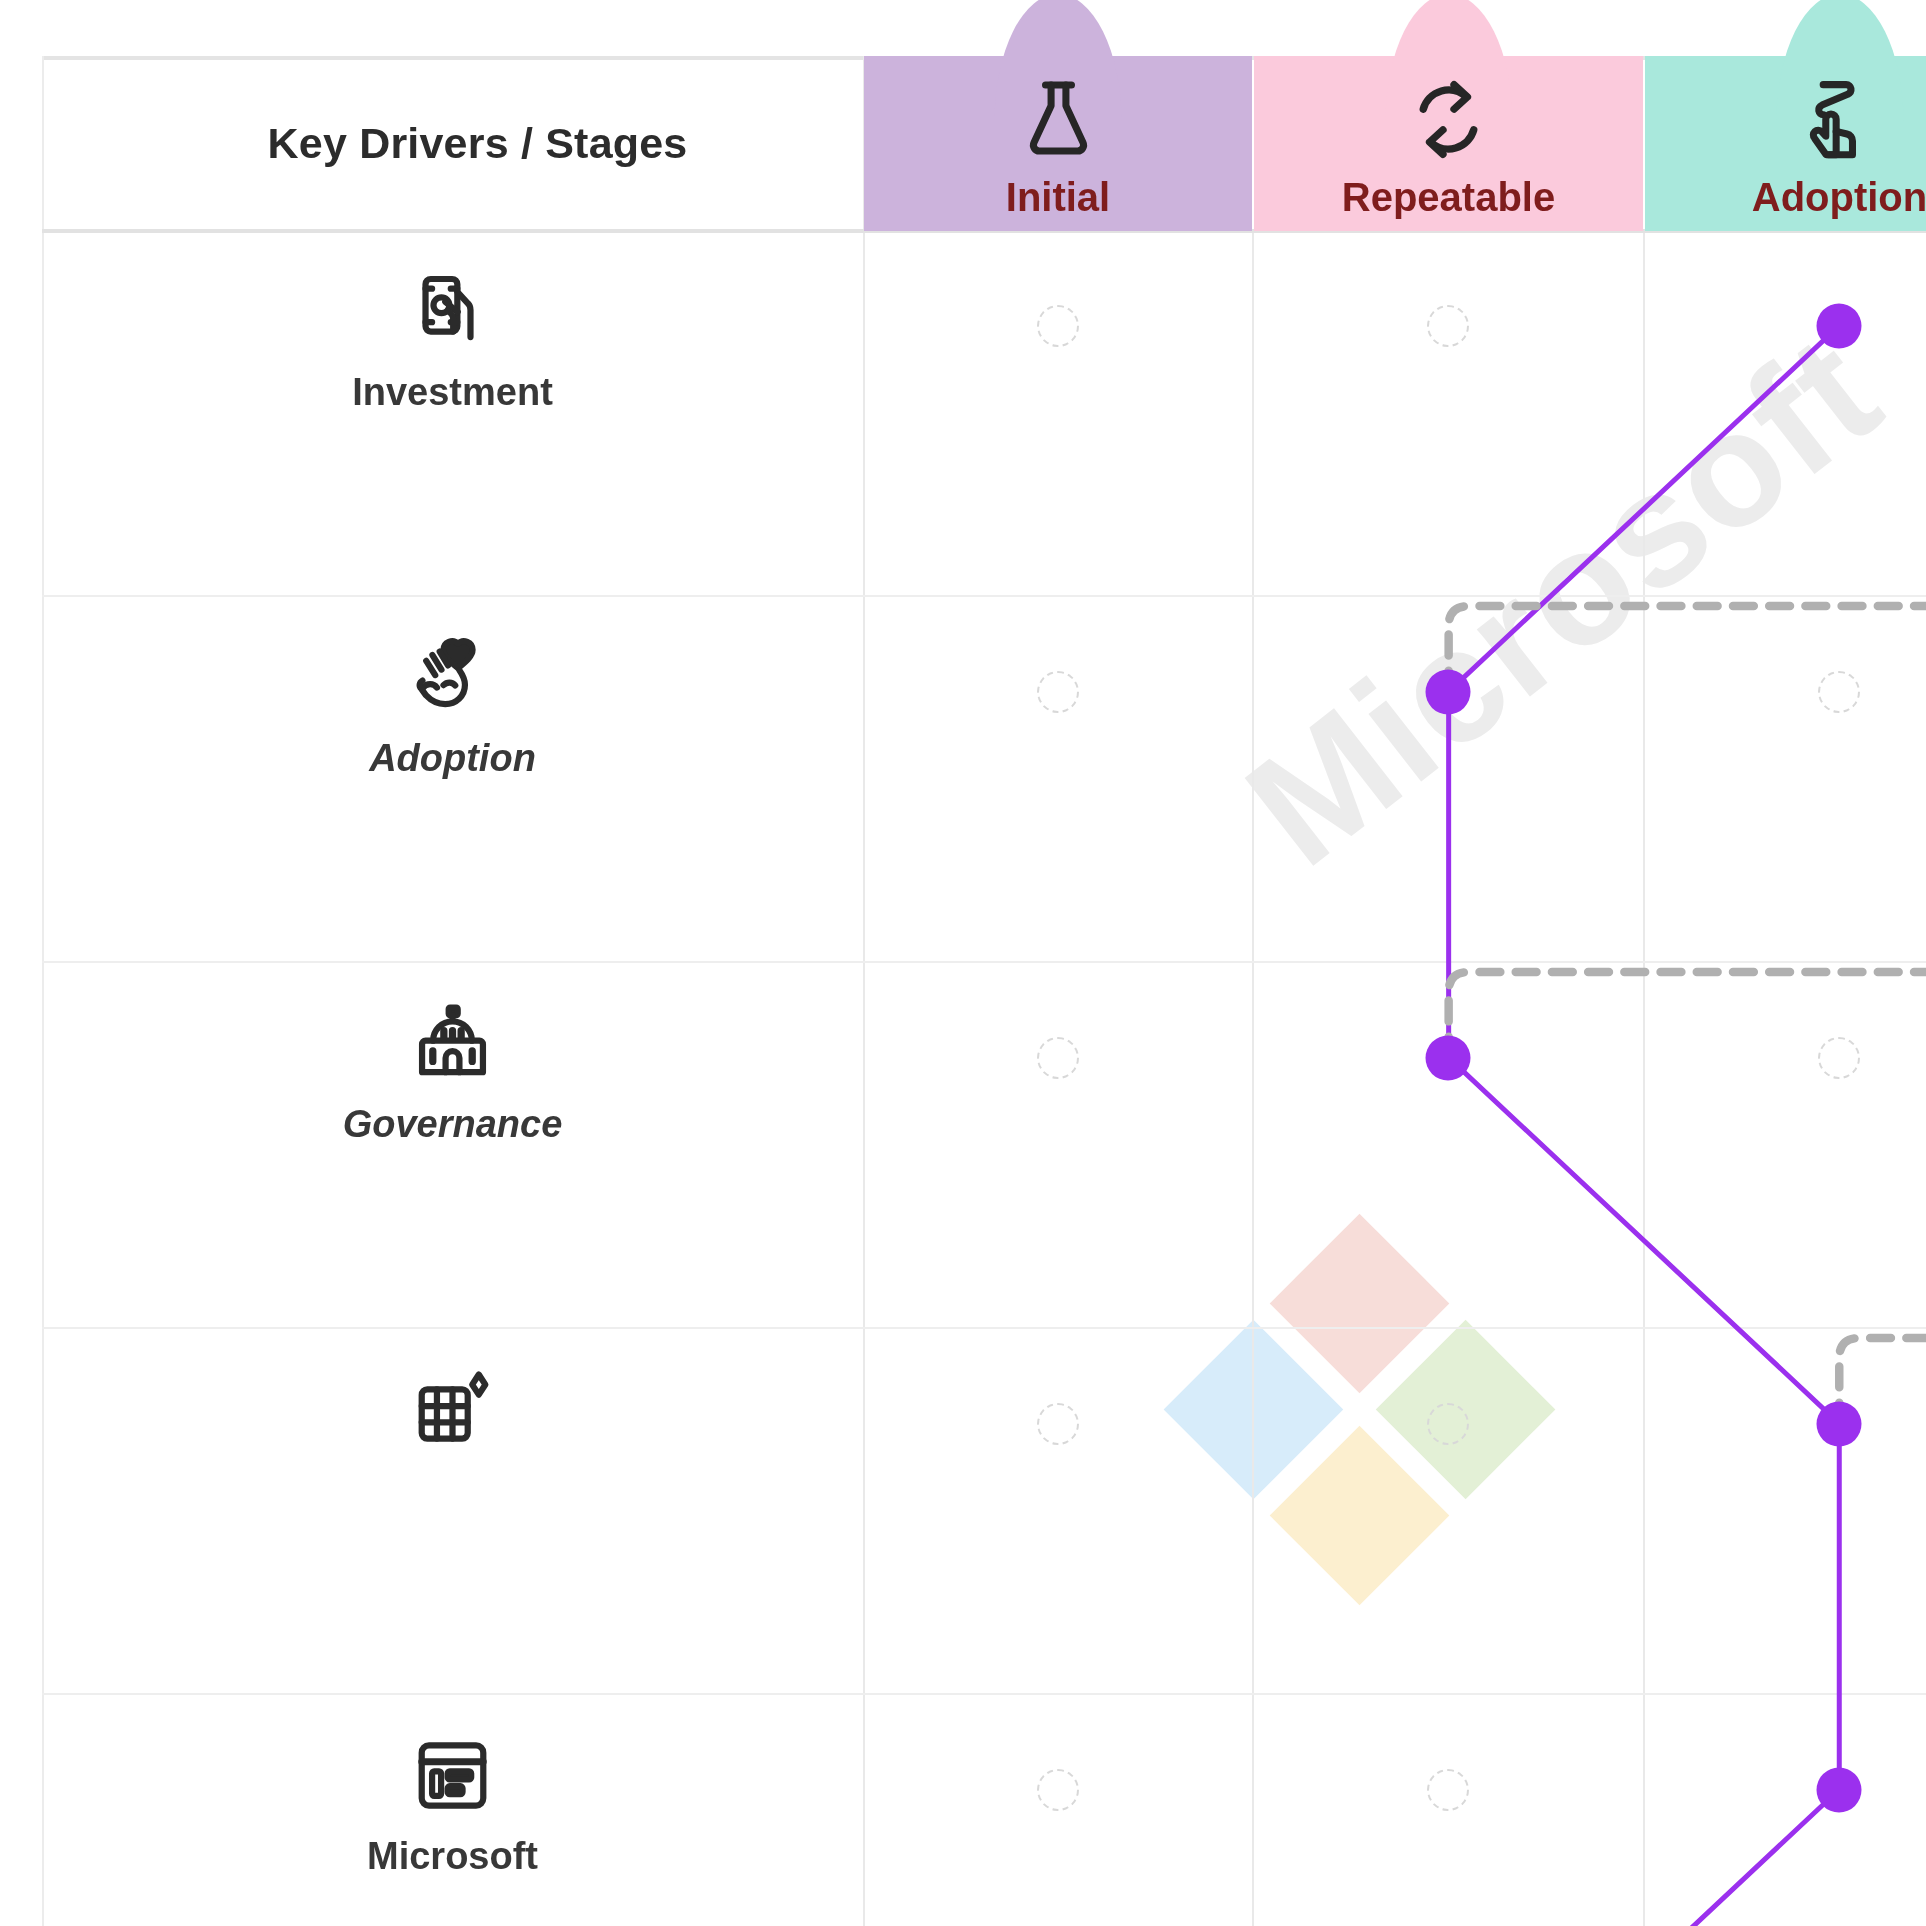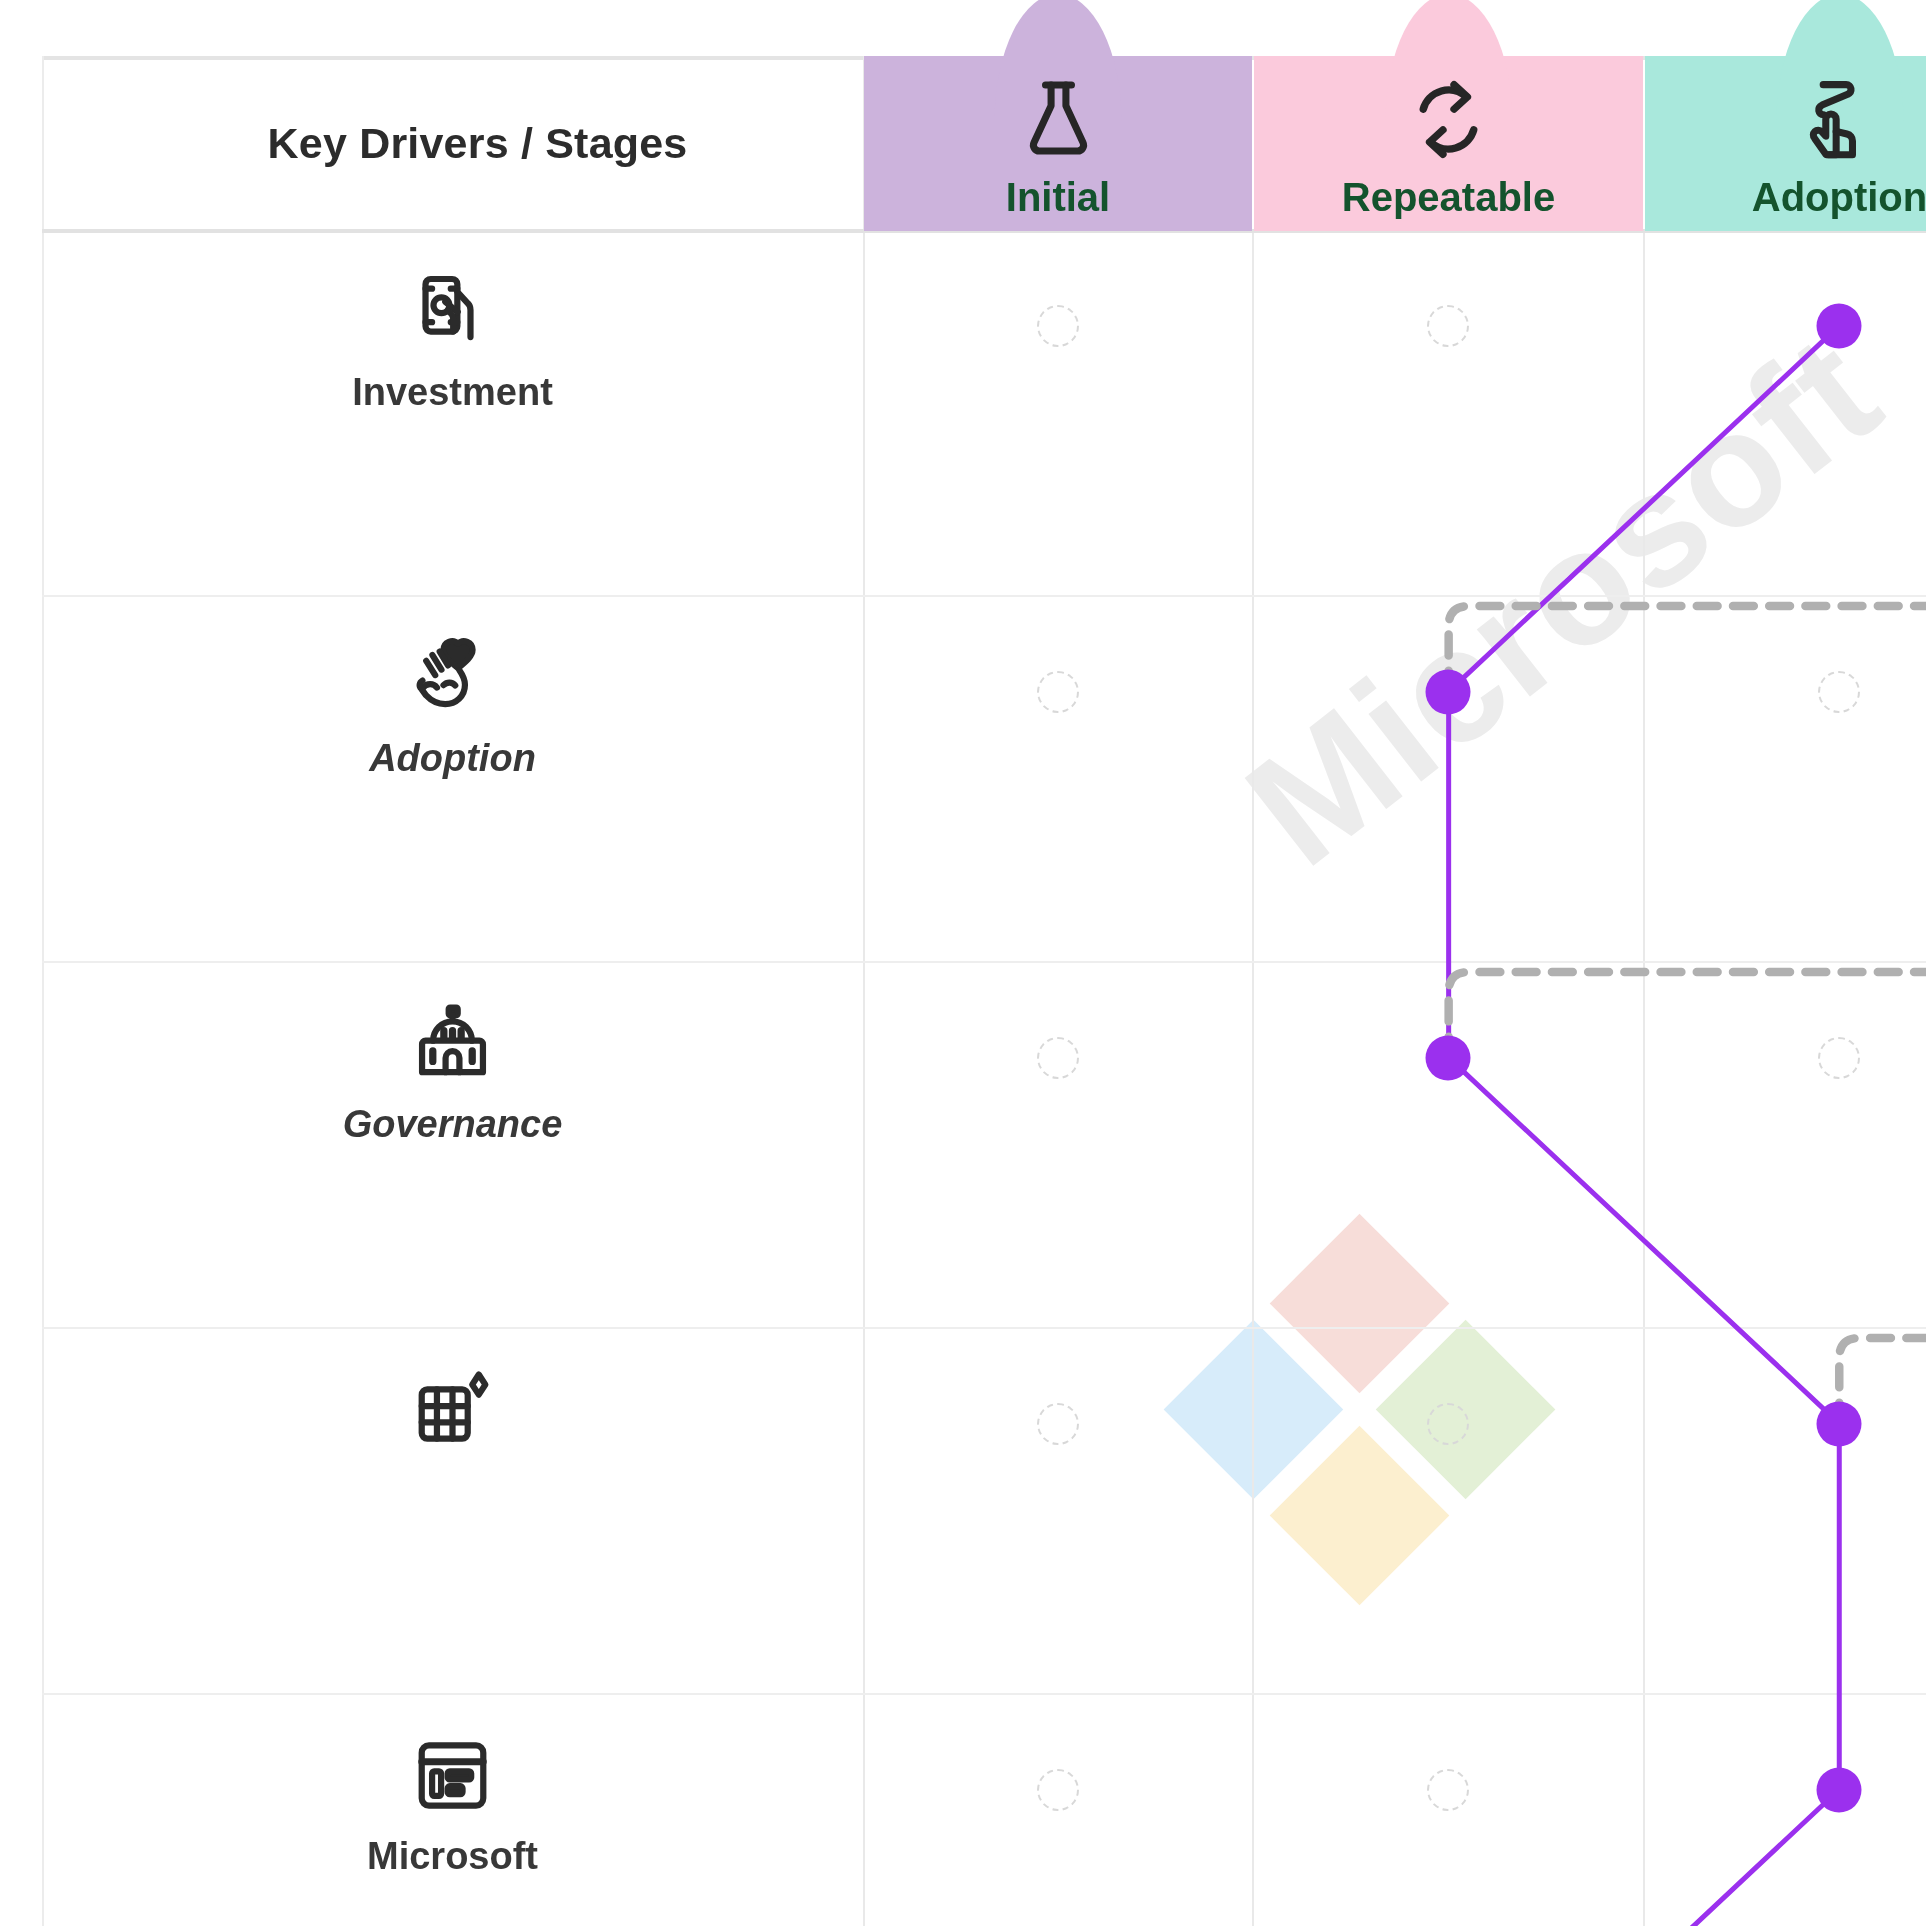--- a/index.html
+++ b/index.html
@@ -46,21 +46,21 @@
   .stage-head{
     position:absolute;top:0;height:175px;
     display:flex;flex-direction:column;align-items:center;justify-content:flex-end;
     padding-bottom:10.8px;box-sizing:border-box;
   }
   .stage-tab{
     position:absolute;left:50%;transform:translateX(-50%);
     top:-62px;width:127px;height:127px;border-radius:50% 50% 0 0 / 100% 100% 0 0;
   }
   .stage-icon{position:relative;z-index:2;margin-bottom:10px;}
-  .stage-label{position:relative;z-index:2;font-size:40px;font-weight:700;color:#14532d;white-space:nowrap;}
+  .stage-label{position:relative;z-index:2;font-size:40px;font-weight:700;color:#7f1d1d;white-space:nowrap;}
 
   
   .row-label{
     position:absolute;left:0;width:821px;
     display:flex;flex-direction:column;align-items:center;justify-content:flex-start;
     padding-top:39px;box-sizing:border-box;
   }
   .row-icon{margin-bottom:17px;}
   .row-name{font-size:38px;font-weight:700;color:#383838;white-space:nowrap;text-align:center;}
 

